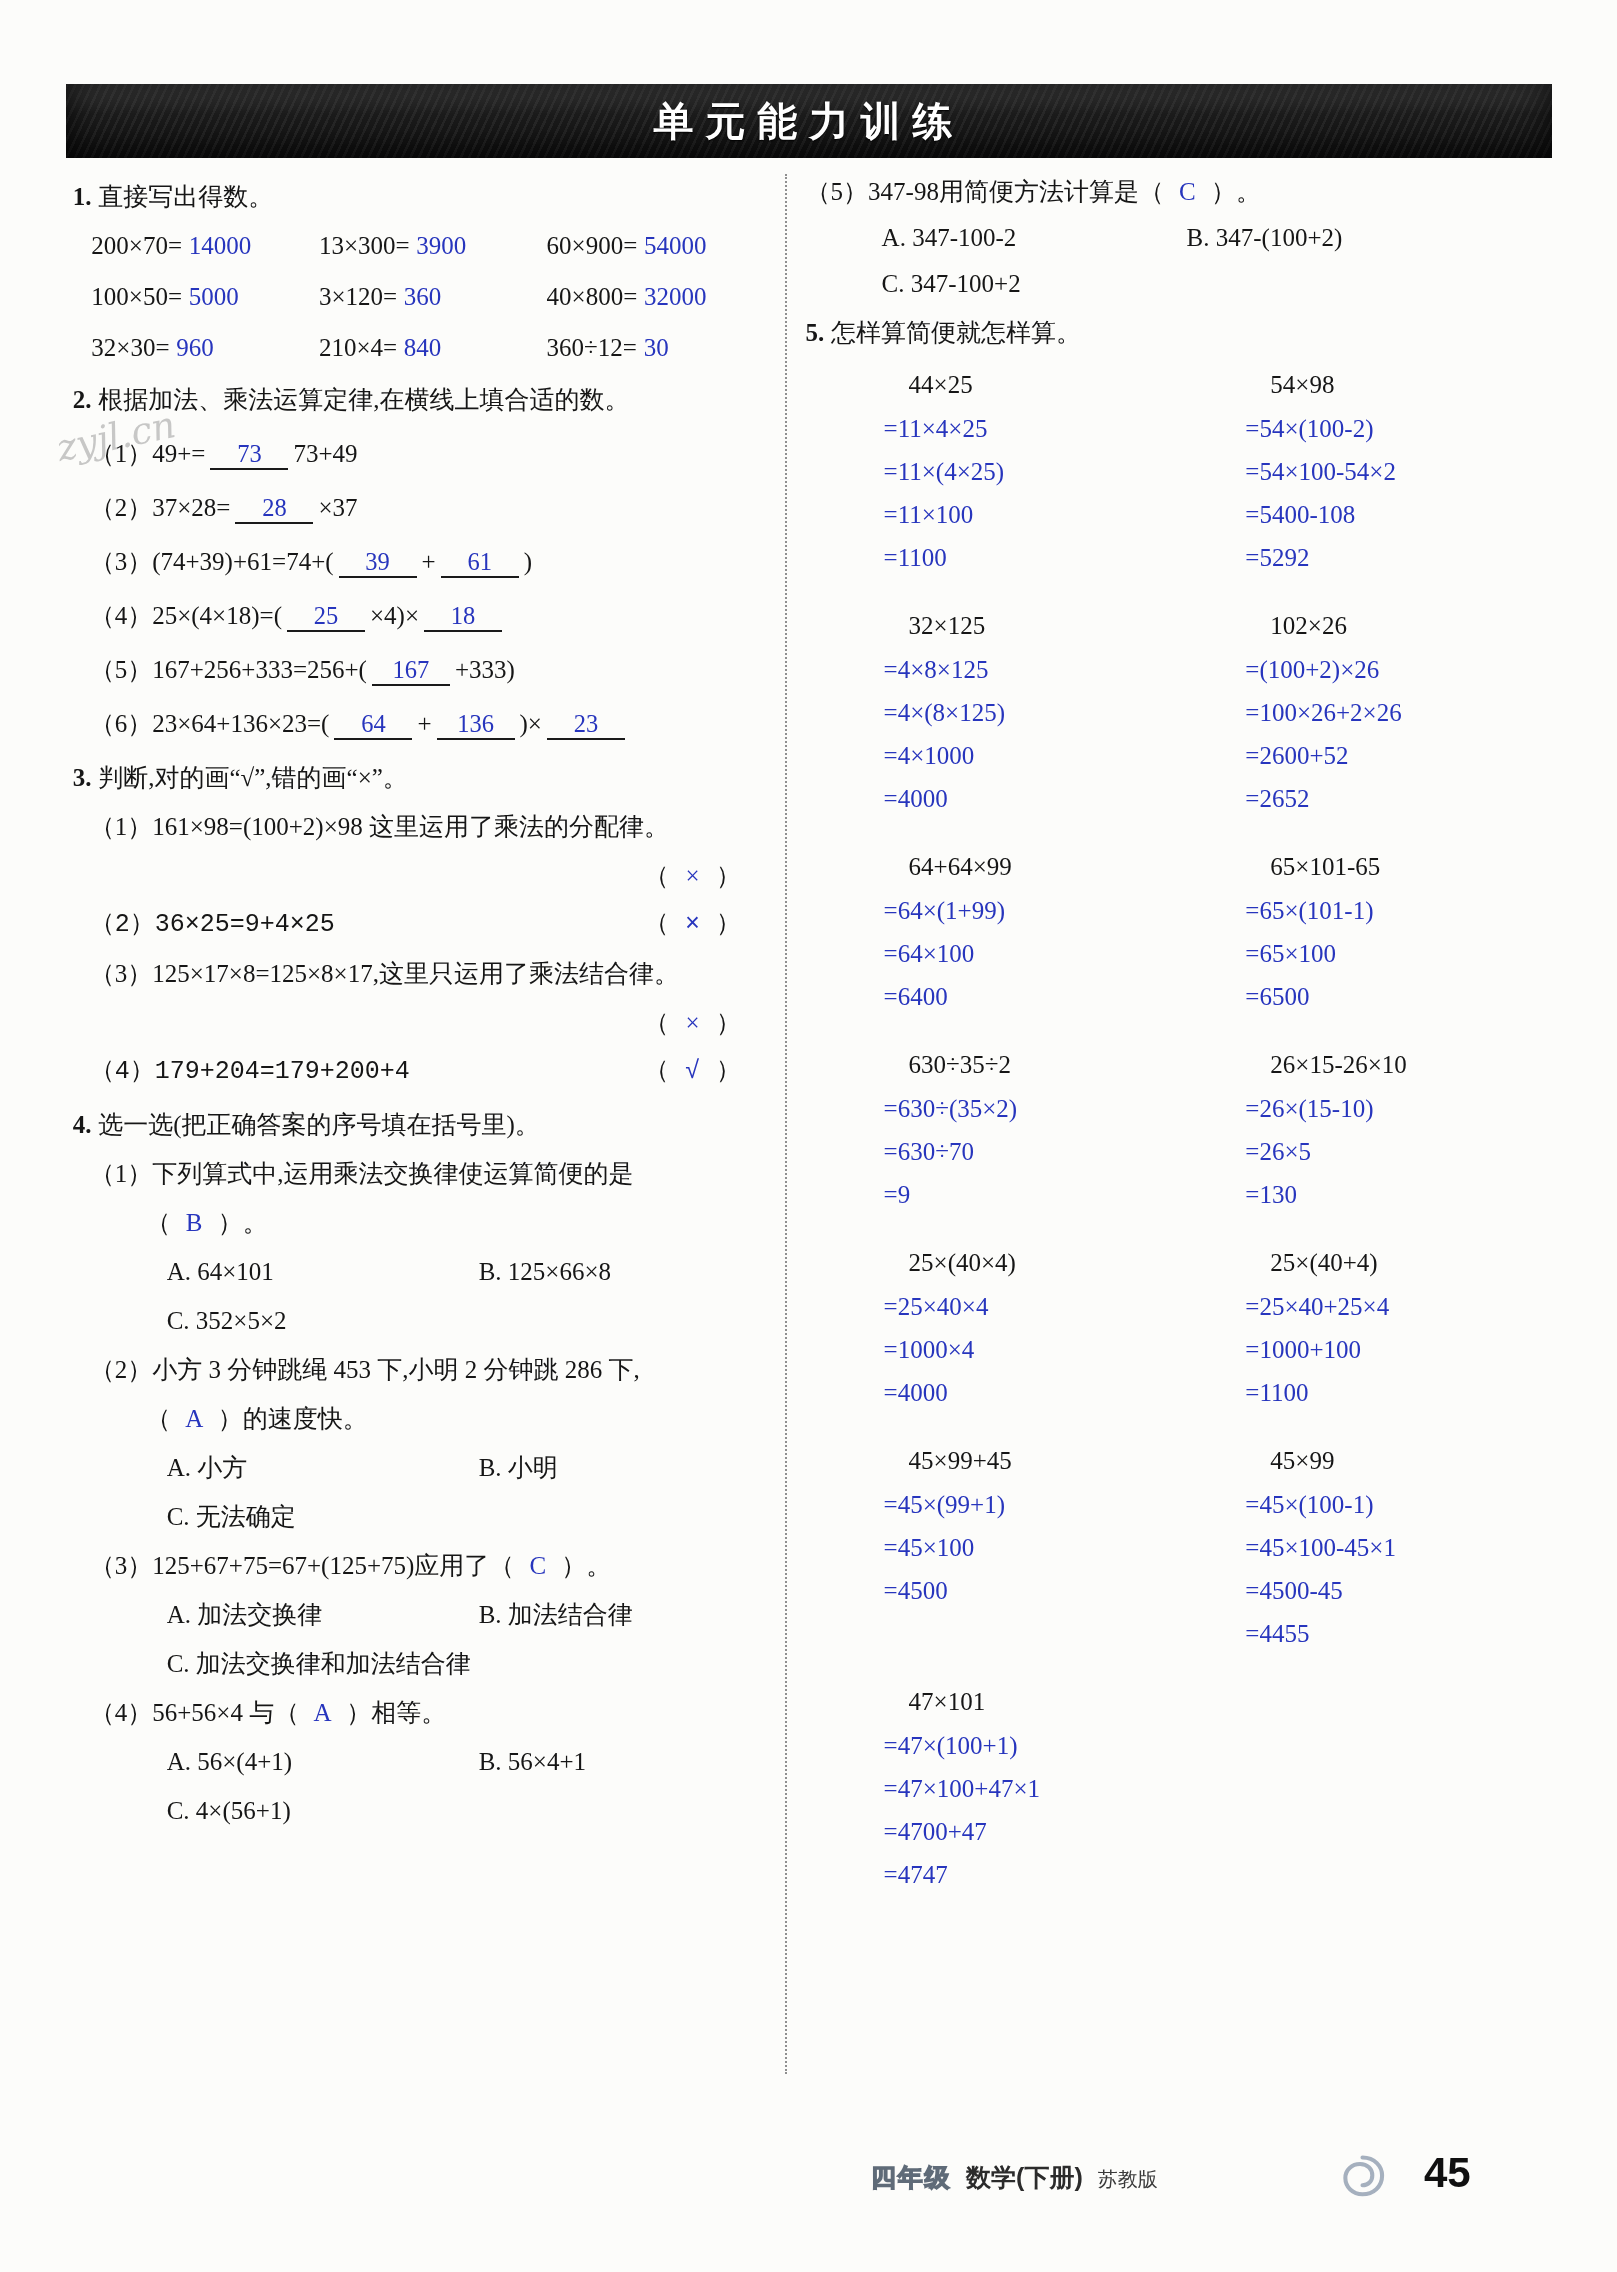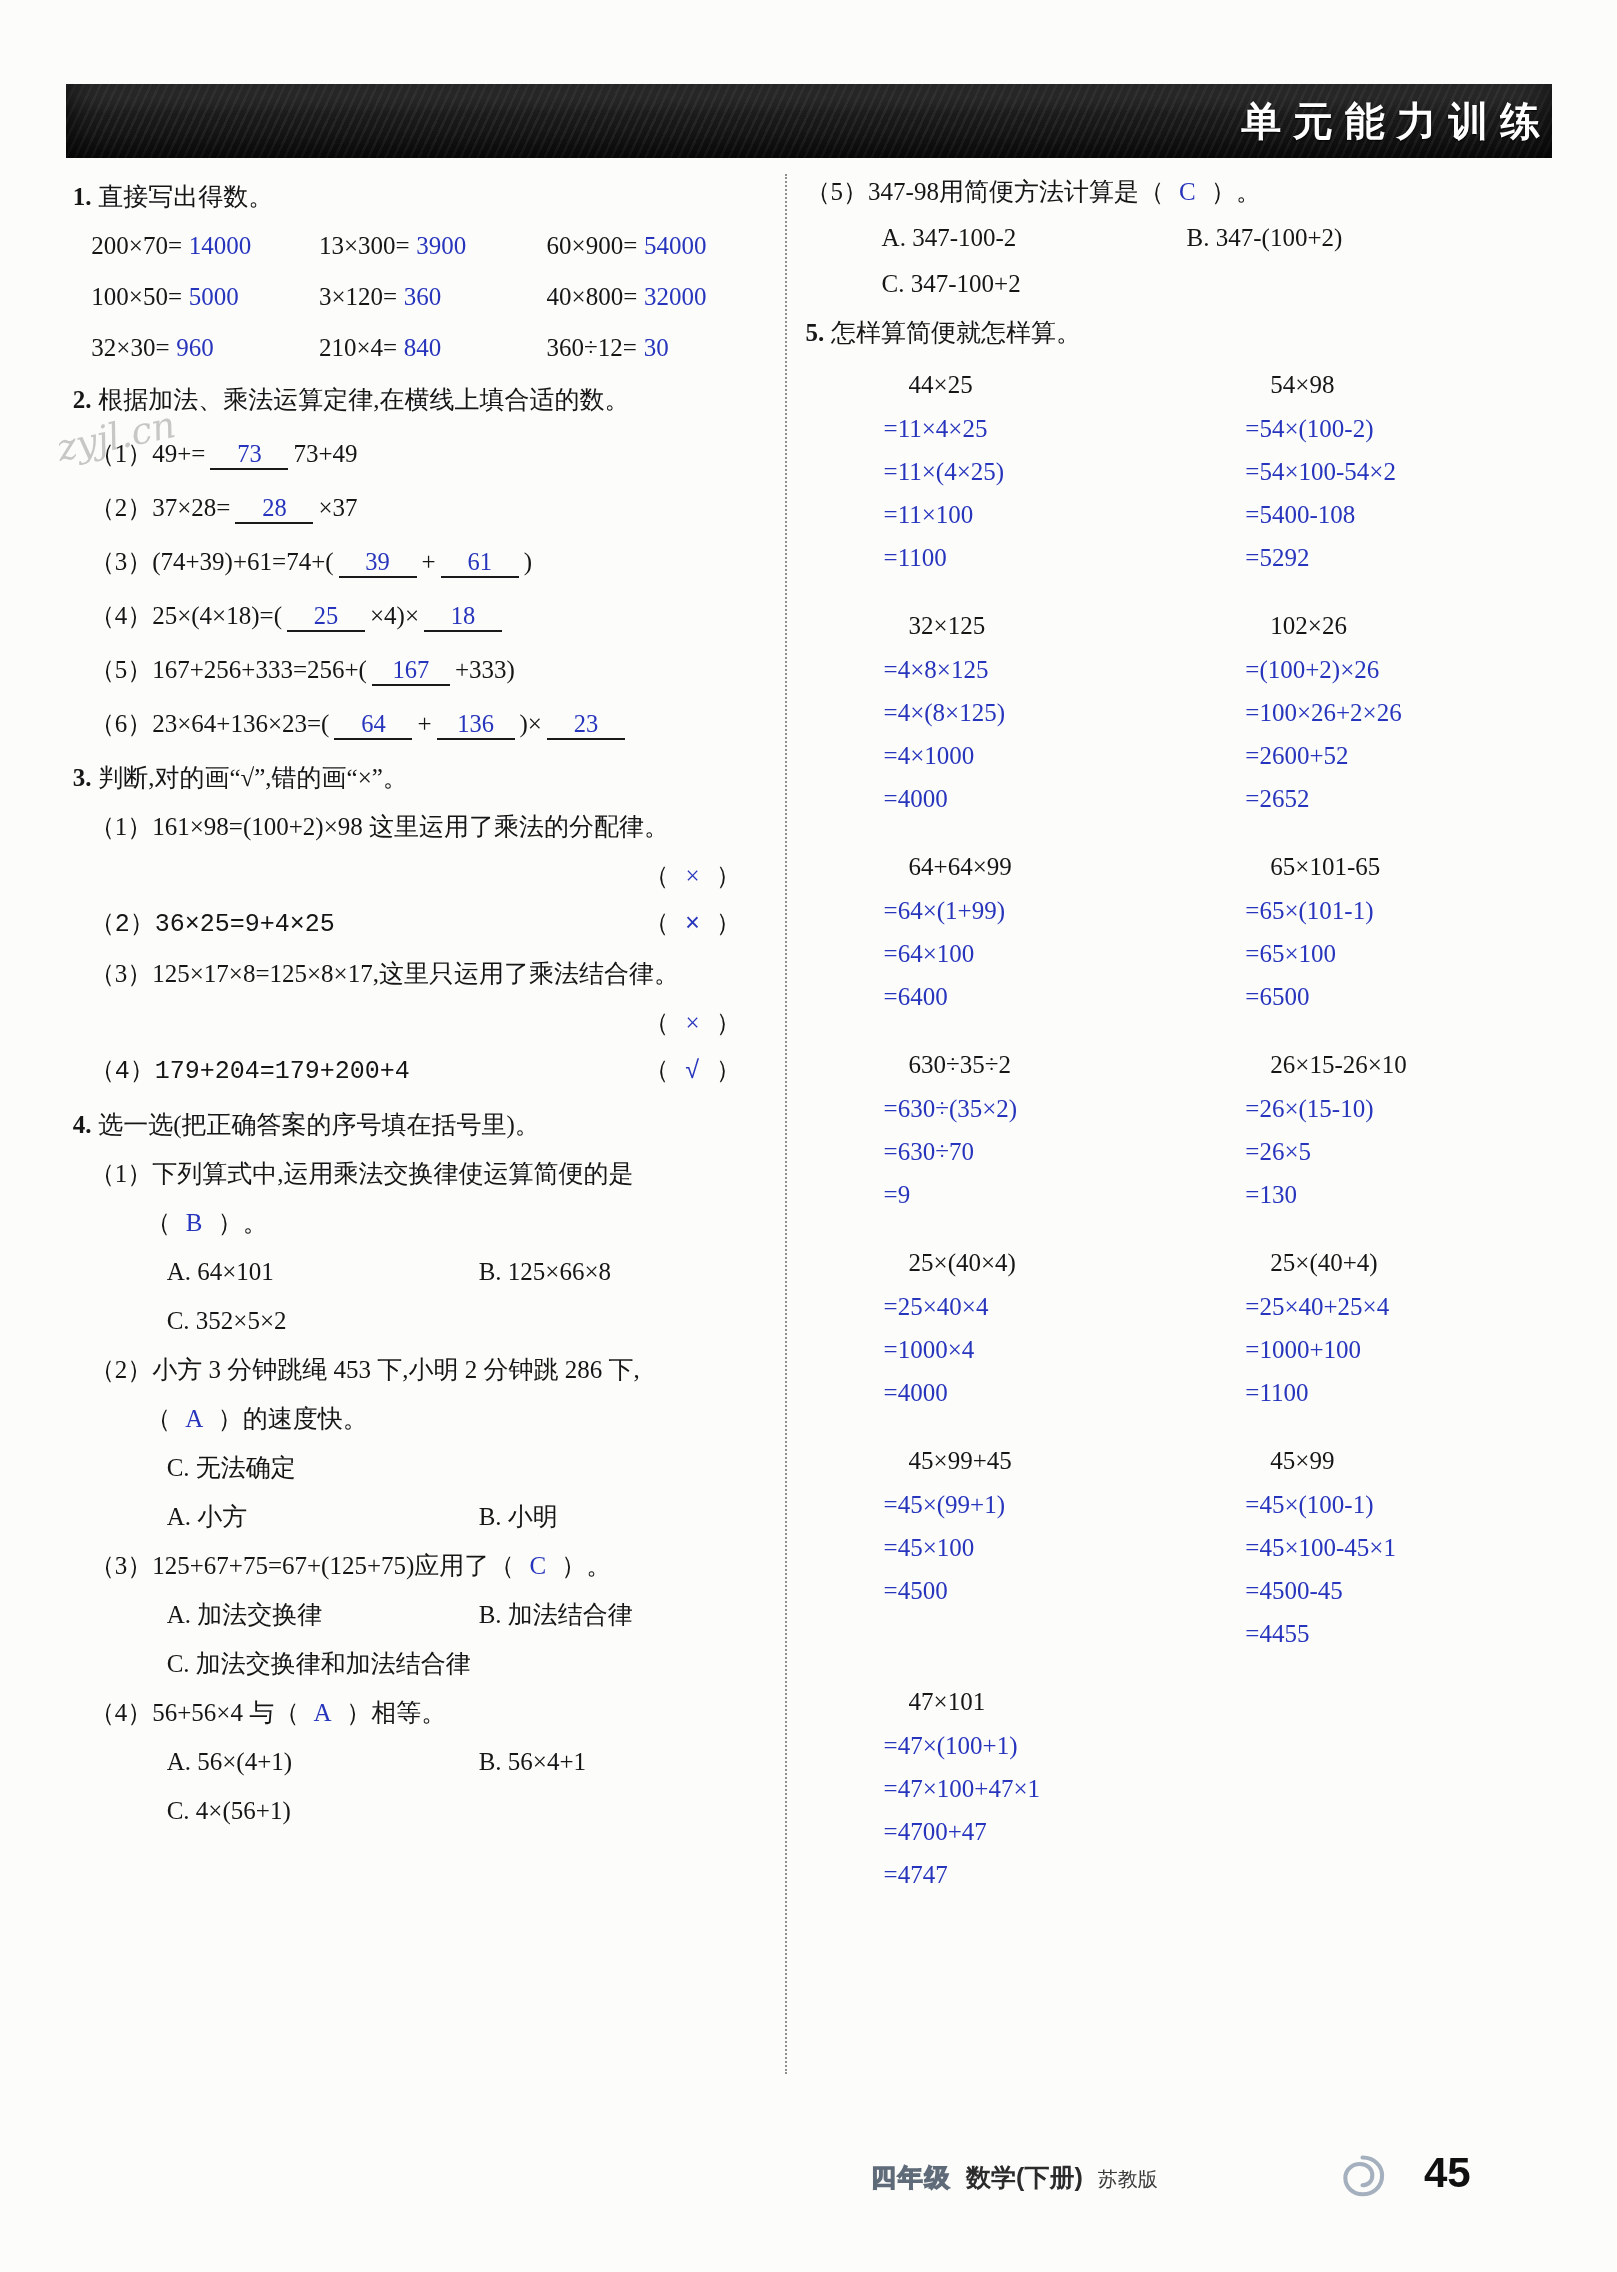--- a/index.html
+++ b/index.html
@@ -6,21 +6,21 @@
   html,body { background:#d9d9d9; }
   body { font-family:"Liberation Serif","DejaVu Serif",serif; }
   .page { position:relative; width:1618px; height:2273px; margin:0 auto; background:#fcfcfa; overflow:hidden; }
 
   
   .banner{
     position:absolute; left:66px; top:84px; width:1486px; height:74px;
     background:
       repeating-linear-gradient(115deg, rgba(255,255,255,.06) 0 2.5px, rgba(0,0,0,0) 2.5px 7.6px),
       linear-gradient(180deg,#3d3d3d 0%,#1c1c1c 40%,#0d0d0d 100%);
-    display:flex; align-items:center; justify-content:flex-end;
+    display:flex; align-items:center; justify-content:center;
     box-shadow: inset 0 0 34px rgba(0,0,0,.8);
   }
   .banner-title{
     color:#ffffff; font-size:40px; font-weight:bold; letter-spacing:11.8px;
     font-family:"Liberation Sans","DejaVu Sans",sans-serif;
     text-shadow:0 0.8px 1.7px #000;
   }
 
   
   .watermark{
@@ -171,25 +171,25 @@
       </div>
       <div class="t-line opt-row">
         <span>C. 352×5×2</span>
       </div>
 
       <div class="t-line ans-line nowrap">（2）小方 3 分钟跳绳 453 下,小明 2 分钟跳 286 下,</div>
       <div class="t-line ans-line2">
         <span>（</span><span class="blue ans">A</span><span>）的速度快。</span>
       </div>
       <div class="t-line opt-row">
-        <span>C. 无法确定</span>
-      </div>
-      <div class="t-line opt-row">
         <span class="opt-a">A. 小方</span>
         <span>B. 小明</span>
+      </div>
+      <div class="t-line opt-row">
+        <span>C. 无法确定</span>
       </div>
 
       <div class="t-line ans-line nowrap">
         <span>（3）125+67+75=67+(125+75)应用了（</span><span class="blue ans">C</span><span>）。</span>
       </div>
       <div class="t-line opt-row">
         <span class="opt-a">A. 加法交换律</span>
         <span>B. 加法结合律</span>
       </div>
       <div class="t-line opt-row">

